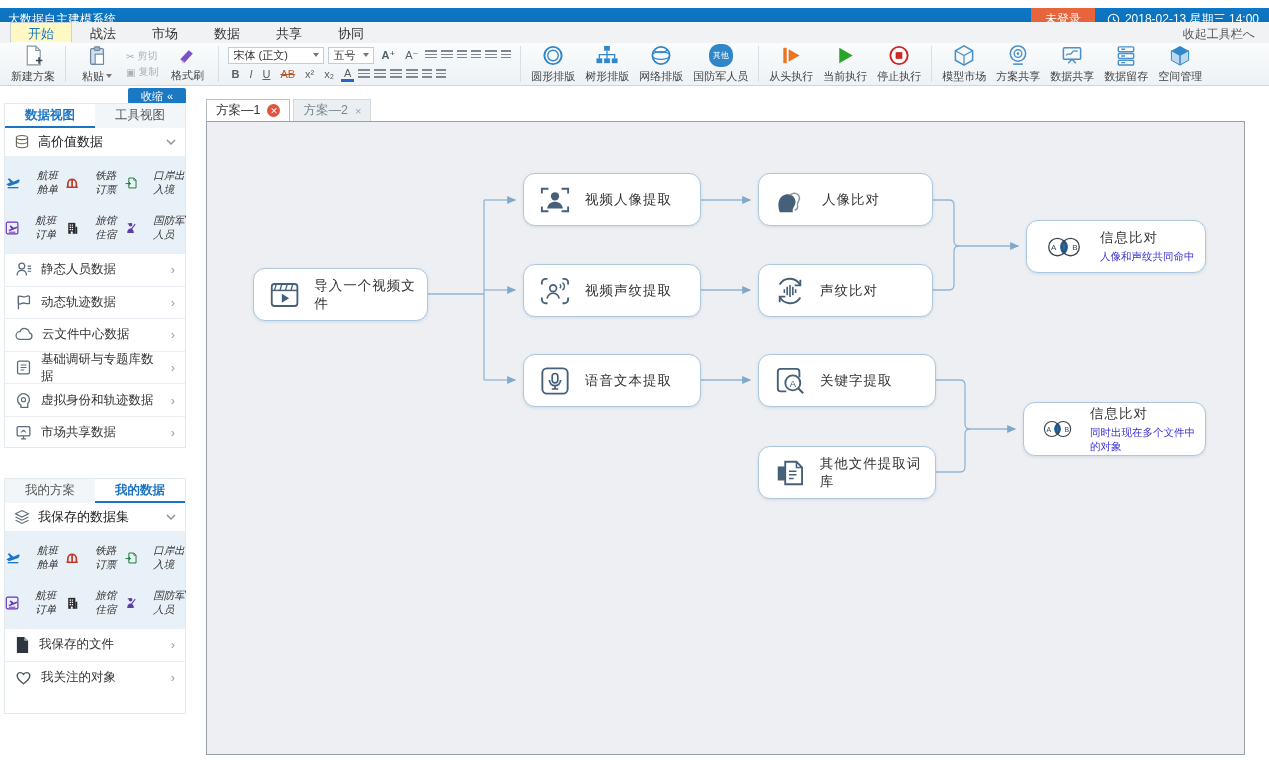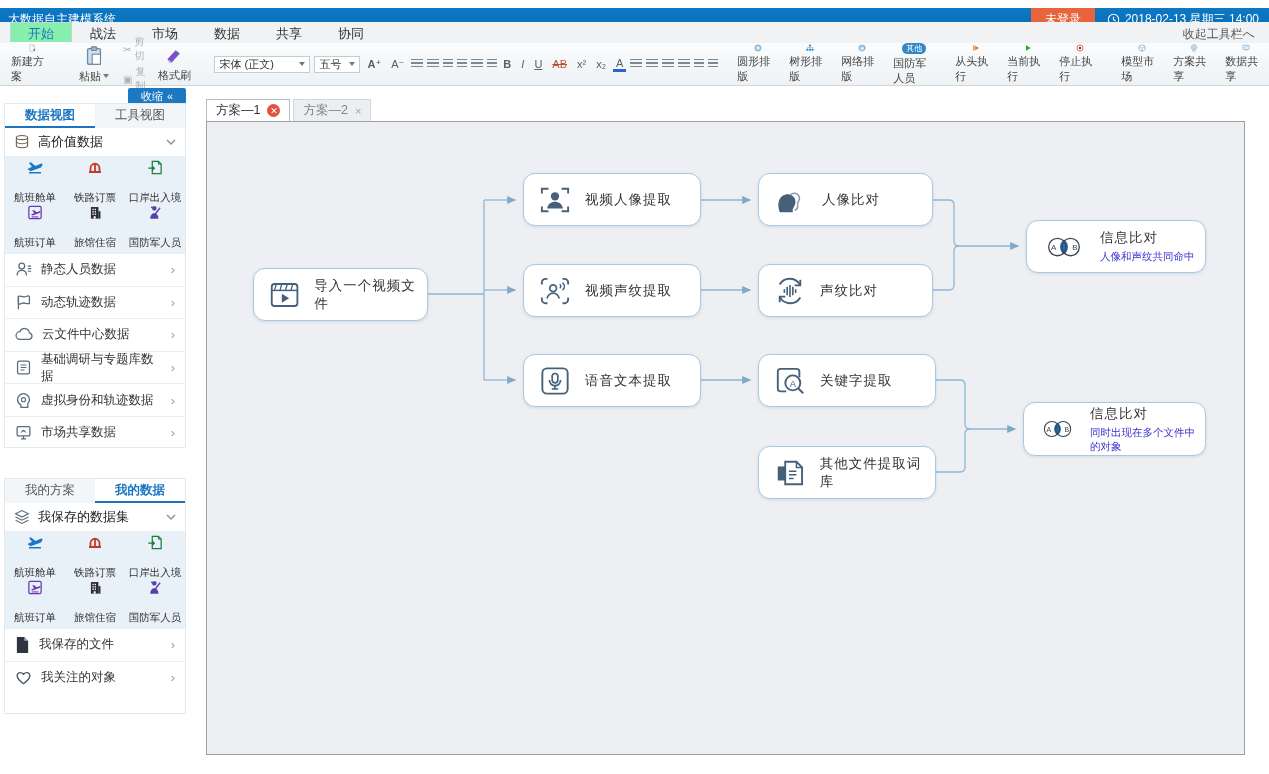--- a/index.html
+++ b/index.html
@@ -13,38 +13,38 @@
   #titlebar .spacer { flex:1; }
   .login-badge { background:#e8643c; height:22px; display:flex; align-items:center;
     padding:0 14px; font-size:12px; margin-right:12px; cursor:pointer; }
   .datetime { display:flex; align-items:center; gap:5px; font-size:12px; padding-right:10px; }
 
   
   #menubar { position:absolute; left:0; top:22px; width:1269px; height:21px;
     background:#f0f2f4; display:flex; align-items:stretch; padding-left:10px; }
   .mtab { font-size:13px; color:#333; padding:2px 17px 0; display:flex; align-items:center;
     border:1px solid transparent; cursor:pointer; }
-  .mtab.active { background:#86efac; border-color:#c9d3db; border-bottom-color:#fbfcfd;
+  .mtab.active { background:#fef9c3; border-color:#c9d3db; border-bottom-color:#fbfcfd;
     color:#1b74c2; }
 
   
   #ribbon { position:absolute; left:0; top:43px; width:1269px; height:43px;
     background:linear-gradient(#fafcfd,#eef2f5); border-bottom:1px solid #cfd7dd;
     display:flex; align-items:center; padding-left:6px; }
   .collapse-toolbar { position:absolute; right:14px; top:26px; font-size:12px; color:#555; cursor:pointer;margin-left:20px; }
   .vsep { width:1px; height:36px; background:#d9dfe4; margin:0 5px; }
   .rbig { display:flex; flex-direction:column; align-items:center; justify-content:center;
     min-width:52px; padding:0 5px; height:40px; gap:2px; font-size:11px; color:#444; cursor:pointer; }
   .rbig svg { display:block; }
   .caret { width:0; height:0; border-left:3px solid transparent; border-right:3px solid transparent;
     border-top:4px solid #777; display:inline-block; margin-left:2px; }
   .lblrow { display:flex; align-items:center; }
   .smallcol { display:flex; flex-direction:column; gap:2px; margin:0 3px; }
   .smallbtn { font-size:10px; color:#a9b0b6; display:flex; align-items:center; gap:3px; cursor:pointer; }
-  .fontgrp { display:flex; flex-direction:row; gap:3px; padding:0 4px; }
+  .fontgrp { display:flex; flex-direction:column; gap:3px; padding:0 4px; }
   .fontrow { display:flex; align-items:center; gap:4px; }
   .fbox { border:1px solid #c5cdd4; background:#fff; font-size:11px; color:#333;
     height:17px; display:flex; align-items:center; padding:0 4px; gap:4px; cursor:pointer; }
   .fmtbtn { font-size:11px; color:#55606a; padding:0 3px; cursor:pointer; }
   .bars { display:inline-block; width:12px; height:10px; cursor:pointer;
     background:repeating-linear-gradient(to bottom,#7c8894 0 1.5px,transparent 1.5px 3.5px); }
   .bars.right { background:repeating-linear-gradient(to bottom,#7c8894 0 1.5px,transparent 1.5px 3.5px); width:10px; }
   .other-badge { width:24px; height:28px; background:#2f86c9; border-radius:10px; color:#fff;
     font-size:8px; display:flex; align-items:center; justify-content:center; }
 
@@ -57,22 +57,22 @@
   #panel1 { top:103px; height:345px; }
   #panel2 { top:478px; height:236px; }
   .side-tabs { display:flex; height:24px; background:#f2f6f9; }
   .side-tab { flex:1; display:flex; align-items:center; justify-content:center;
     font-size:12.5px; color:#555; border-bottom:2px solid transparent; cursor:pointer; }
   .side-tab.active { background:#fff; color:#1b74c2; border-bottom:2px solid #1b74c2; font-weight:bold; }
   .side-header { height:29px; display:flex; align-items:center; gap:8px; padding:0 9px;
     border-bottom:1px solid #e8eef3; font-size:13px; color:#222; cursor:pointer; }
   .side-header .flex1 { flex:1; }
   .sgrid { display:grid; grid-template-columns:repeat(3,1fr); background:#e9f1f8; padding:3px 0; }
-  .gcell { height:45px; display:flex; flex-direction:column; align-items:center;
-    justify-content:center; gap:16px; cursor:pointer; }
+  .gcell { height:45px; display:flex; align-items:center;
+    justify-content:center; gap:16px; cursor:pointer;font-style:italic; }
   .glabel { font-size:10.5px; color:#333; }
   .srow { height:32.6px; display:flex; align-items:center; gap:9px; padding:0 10px;
     border-top:1px solid #e8eef3; font-size:12.5px; color:#333; cursor:pointer; }
   .srow .flex1 { flex:1; }
   .chev { color:#98a2ab; font-size:13px; }
 
   
   #ctabbar { position:absolute; left:206px; top:99px; display:flex; gap:3px; }
   .ctab { height:22px; display:flex; align-items:center; gap:7px; padding:0 9px;
     font-size:12.5px; cursor:pointer; }

